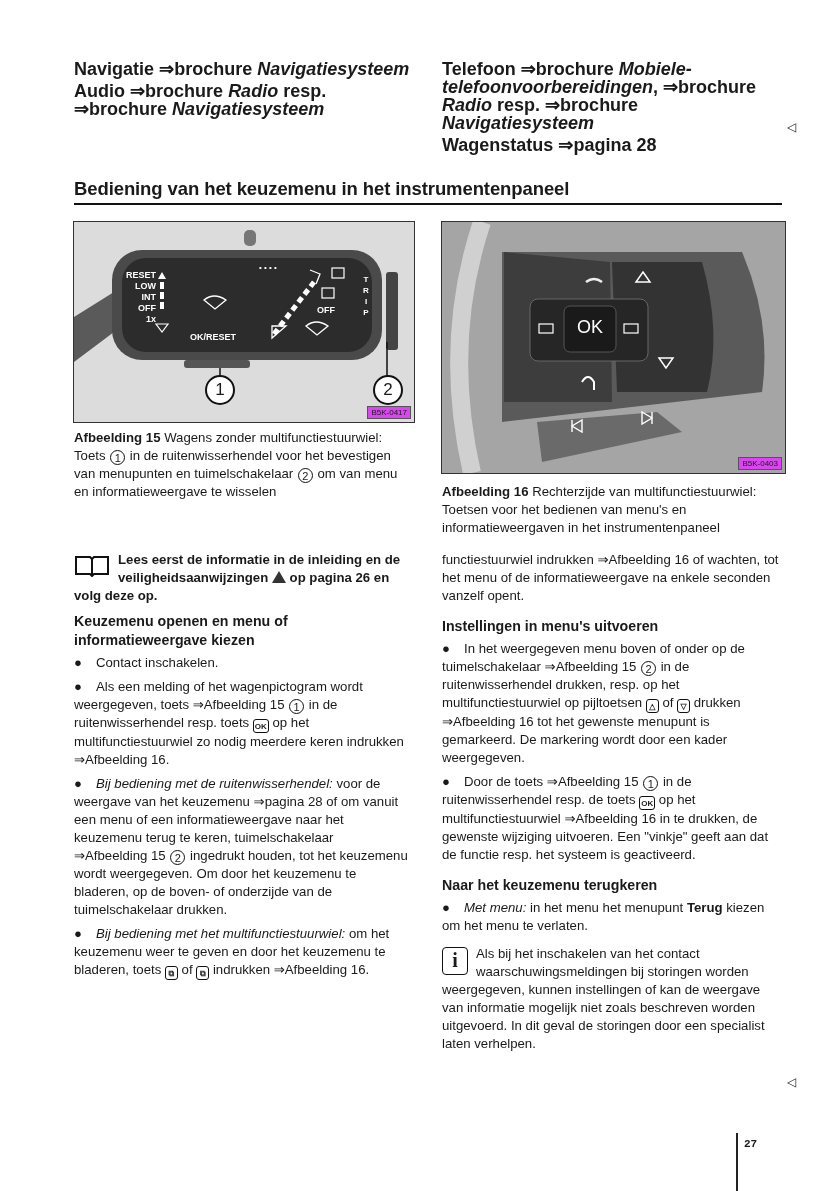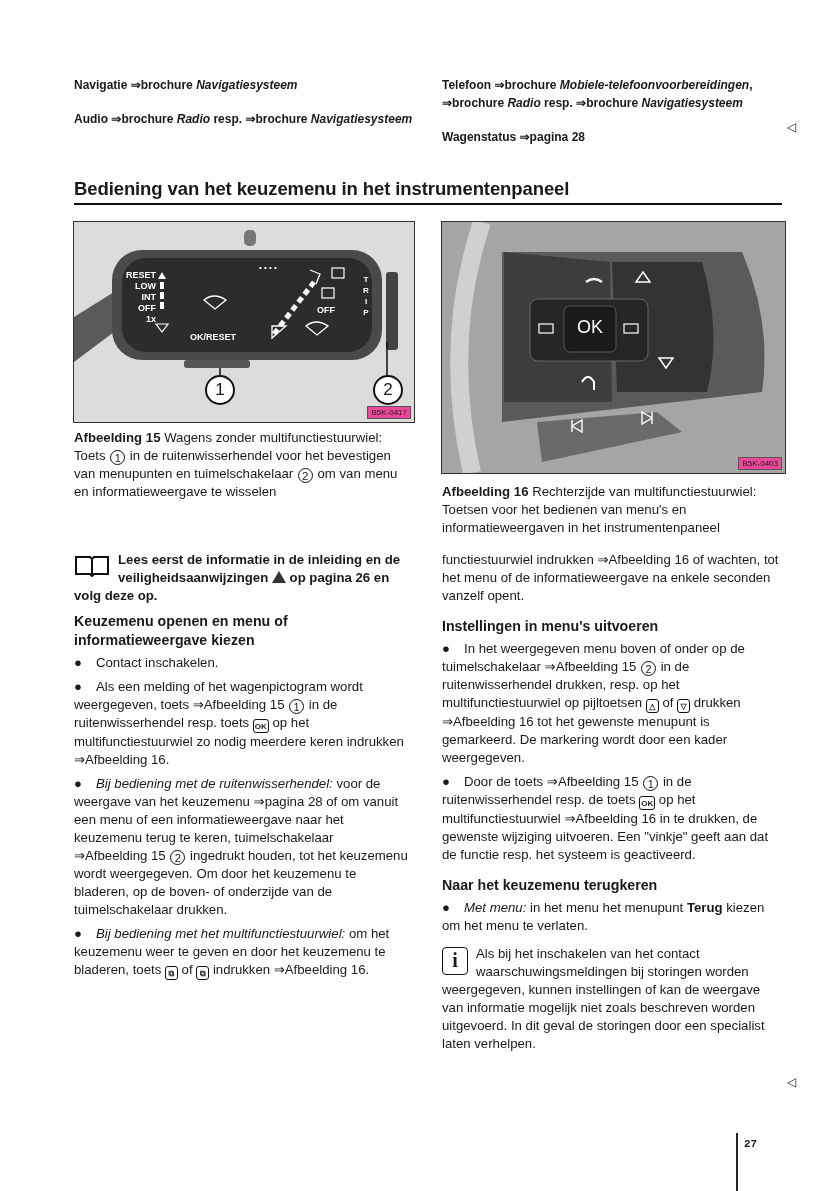--- a/index.html
+++ b/index.html
@@ -3,39 +3,39 @@
 <meta charset="utf-8">
 <style>
   html, body { margin: 0; padding: 0; background: #ffffff; }
   body { width: 823px; height: 1191px; position: relative; overflow: hidden;
          font-family: "Liberation Sans", sans-serif; color: #1a1a1a; }
   .abs { position: absolute; }
   .col { position: absolute; font-size: 13.2px; line-height: 18px; }
   .b { font-weight: bold; }
   .i { font-style: italic; }
   p { margin: 0 0 6px 0; }
-  .topline { font-size: 12px; line-height: 18px; font-weight: bold; margin: 16px 0 4px 0; }
+  .topline { font-size: 18px; line-height: 18px; font-weight: bold; margin: 0 0 4px 0; }
   .section-title { left: 74px; top: 178px; font-size: 18.5px; font-weight: bold; letter-spacing: -0.1px; }
   .rule { left: 74px; top: 203px; width: 708px; height: 2px; background: #111; }
   .fig { position: absolute; border: 1px solid #333; overflow: hidden; }
   .caption { font-size: 13.2px; line-height: 18px; }
   .h3 { font-size: 14.2px; font-weight: bold; line-height: 19px; margin: 12px 0 4px 0; }
   .bullet { padding-left: 0; position: relative; margin-bottom: 6px; }
   .bullet .dot { display: inline-block; width: 22px; }
   .circ { display: inline-block; width: 15px; height: 15px; border: 1.3px solid #111; border-radius: 50%;
           font-size: 11px; line-height: 15px; text-align: center; vertical-align: -2px; box-sizing: border-box; margin: 0 1px; }
   .key { display: inline-block; min-width: 13px; height: 14px; border: 1.3px solid #111; border-radius: 3px;
          font-size: 8px; line-height: 14px; text-align: center; vertical-align: -2px; box-sizing: border-box; padding: 0 1px; font-weight: bold; }
   .back-tri { position: absolute; font-size: 12px; }
   .pagenum-bar { left: 736px; top: 1133px; width: 2px; height: 58px; background: #222; }
   .pagenum { left: 744px; top: 1138px; font-size: 11px; font-weight: bold; font-family: Liberation Mono, monospace; }
   .book { display: inline-block; width: 36px; height: 24px; position: relative; float: left; margin: 2px 8px 0 0; }
   .info { display: inline-block; width: 26px; height: 28px; float: left; margin: 2px 8px 0 0; border: 1.5px solid #111; border-radius: 4px; box-sizing: border-box; text-align: center; font-weight: bold; font-family: "Liberation Serif", serif; font-size: 20px; line-height: 25px; }
   .warn { display: inline-block; width: 0; height: 0; border-left: 7px solid transparent; border-right: 7px solid transparent; border-bottom: 12px solid #333; vertical-align: -1px; }
-  .figlabel { position: absolute; right: 3px; bottom: 3px; background: #ec4899; border: 1px solid #555; font-size: 8px; padding: 0 3px; line-height: 11px; }
+  .figlabel { position: absolute; right: 3px; bottom: 3px; background: #d946ef; border: 1px solid #555; font-size: 8px; padding: 0 3px; line-height: 11px; }
 </style>
 </head>
 <body>
 
 <div class="col" style="left:74px; top:60px; width:345px;">
   <div class="topline">
     <span>Navigatie</span>
     <span>⇒</span><span>brochure</span>
     <span class="i">Navigatiesysteem</span>
   </div>

